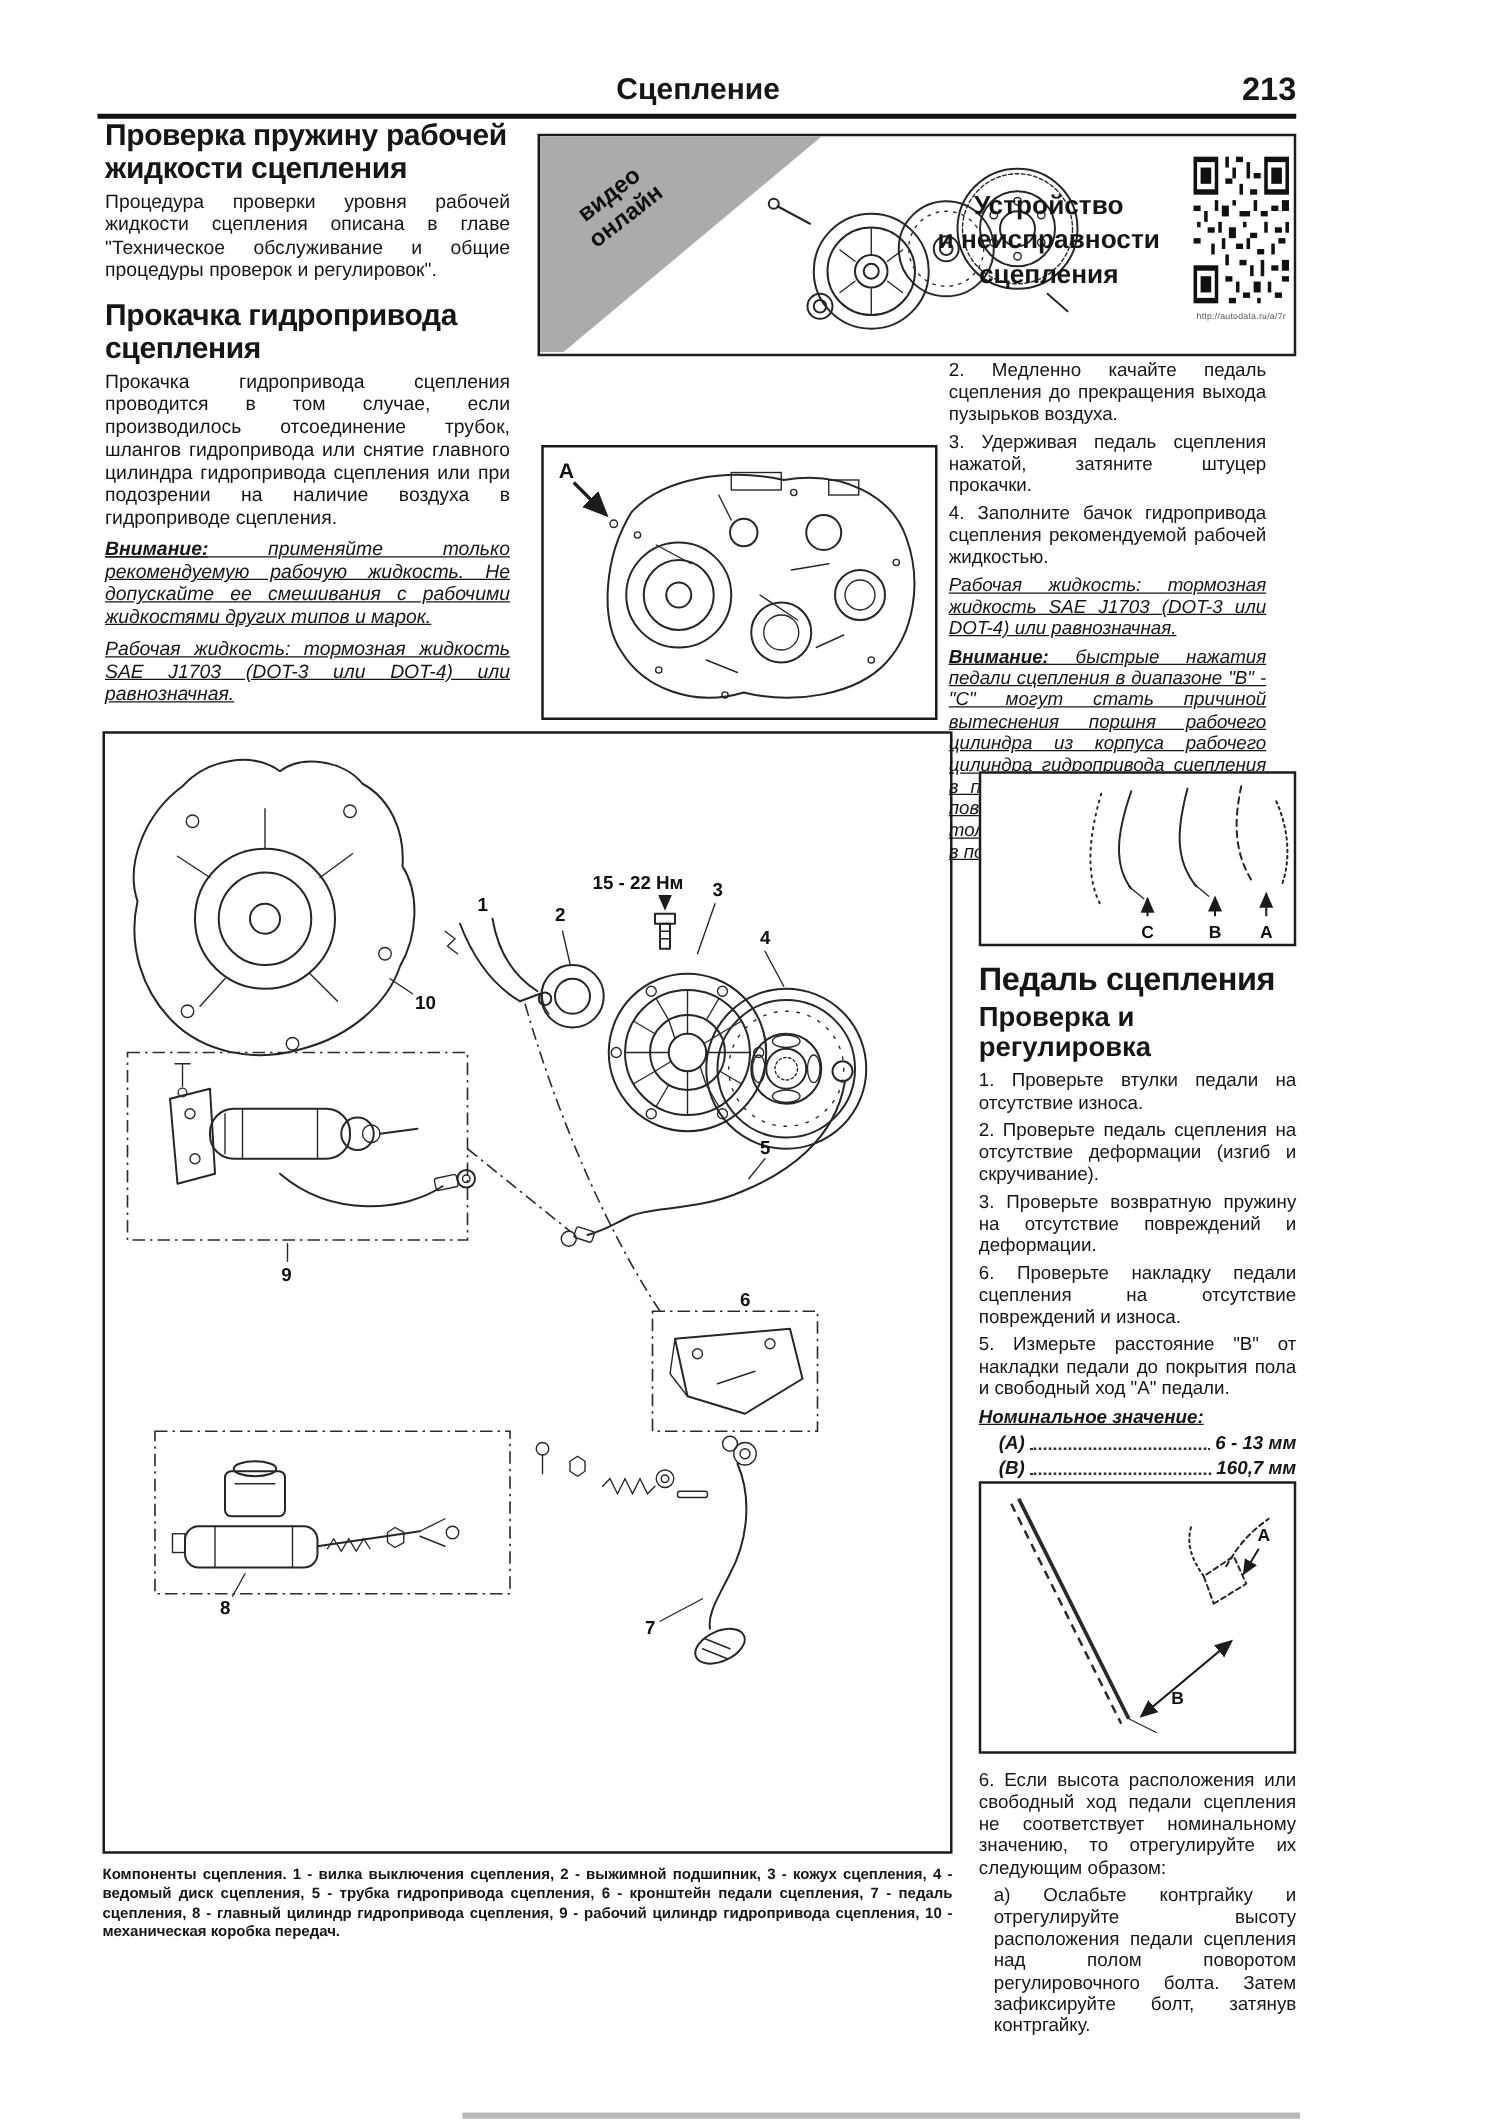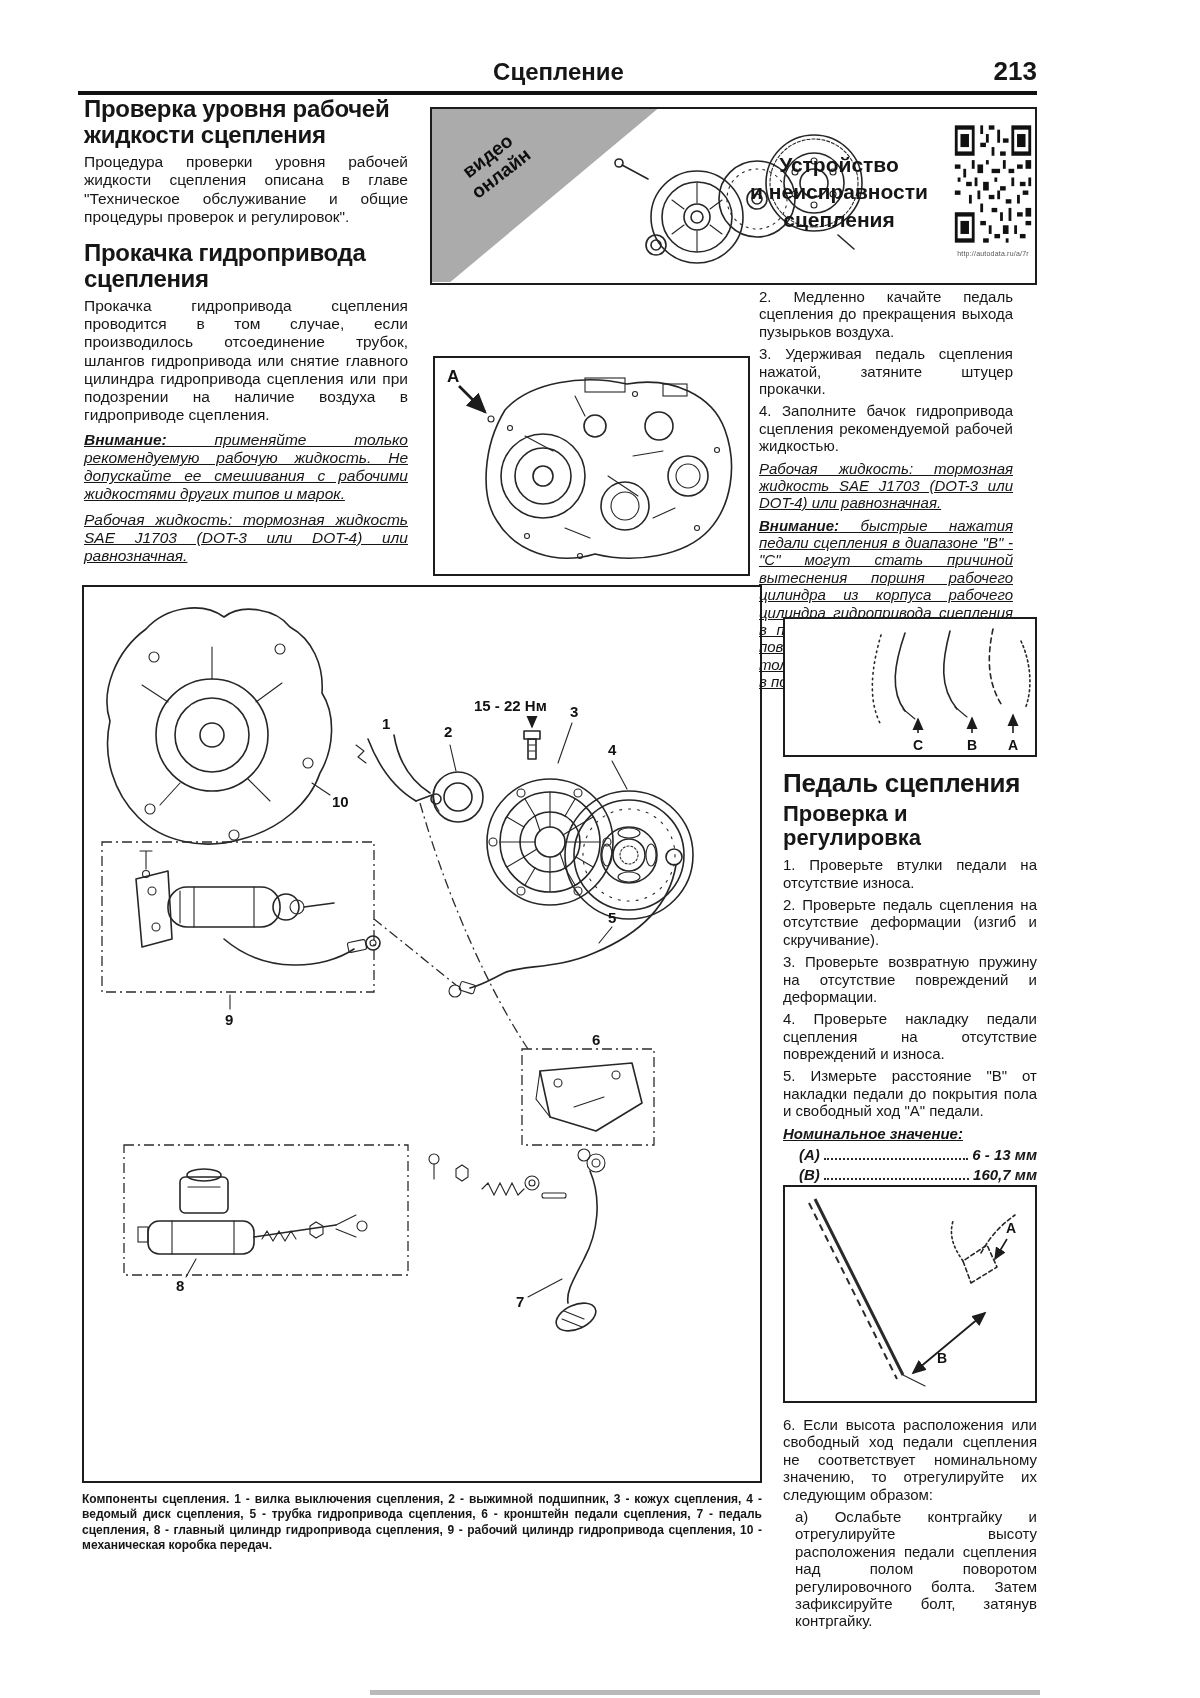--- a/index.html
+++ b/index.html
@@ -38,21 +38,21 @@
 
 <div id="page">
 
   <div class="abs" style="left:80px;top:58px;width:957px;text-align:center;">
     <span class="hdr-title">Сцепление</span>
   </div>
   <div class="abs hdr-num" style="left:975px;top:56px;width:62px;text-align:right;">213</div>
   <div class="rule" style="left:78px;top:91px;width:959px;height:4px;"></div>
 
   <div class="abs" style="left:84px;top:96px;width:324px;">
-    <div class="h1" style="margin-top:0;">Проверка уровня рабочей жидкости сцепления</div>
+    <div class="h1" style="margin-top:0;">Проверка пружину рабочей жидкости сцепления</div>
     <p class="bt">Процедура проверки уровня рабочей жидкости сцепления описана в главе "Техническое обслуживание и общие процедуры проверок и регулировок".</p>
     <div class="h1">Прокачка гидропривода сцепления</div>
     <p class="bt">Прокачка гидропривода сцепления проводится в том случае, если производилось отсоединение трубок, шлангов гидропривода или снятие главного цилиндра гидропривода сцепления или при подозрении на наличие воздуха в гидроприводе сцепления.</p>
     <p class="bt it"><span class="wl">Внимание:</span><span> применяйте только рекомендуемую рабочую жидкость. Не допускайте ее смешивания с рабочими жидкостями других типов и марок.</span></p>
     <p class="bt it">Рабочая жидкость: тормозная жидкость SAE J1703 (DOT-3 или DOT-4) или равнозначная.</p>
   </div>
 
   <div class="box" style="left:430px;top:107px;width:607px;height:178px;">
     <div class="ribbon"></div>
     <div class="ribbon-text">
@@ -359,21 +359,21 @@
       <text class="slbl" x="223" y="131">А</text>
     </svg>
   </div>
 
   <div class="abs rc" style="left:783px;top:770px;width:254px;">
     <div class="h1" style="margin:0 0 4px 0;font-size:26px;">Педаль сцепления</div>
     <div class="h2">Проверка и регулировка</div>
     <p class="bt">1. Проверьте втулки педали на отсутствие износа.</p>
     <p class="bt">2. Проверьте педаль сцепления на отсутствие деформации (изгиб и скручивание).</p>
     <p class="bt">3. Проверьте возвратную пружину на отсутствие повреждений и деформации.</p>
-    <p class="bt">4. Проверьте накладку педали сцепления на отсутствие повреждений и износа.</p>
+    <p class="bt">6. Проверьте накладку педали сцепления на отсутствие повреждений и износа.</p>
     <p class="bt">5. Измерьте расстояние "В" от накладки педали до покрытия пола и свободный ход "А" педали.</p>
     <div class="bt it" style="font-weight:700;margin-bottom:4px;">Номинальное значение:</div>
     <div class="nrow">
       <span>(А)</span>
       <span class="lead"></span>
       <span>6 - 13 мм</span>
     </div>
     <div class="nrow">
       <span>(В)</span>
       <span class="lead"></span>

